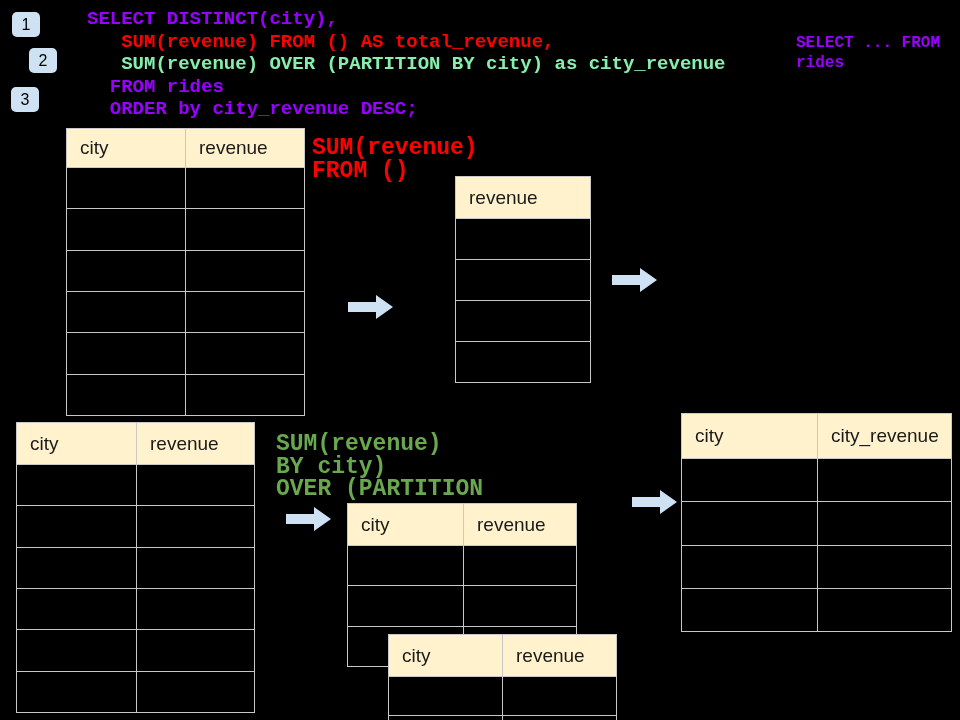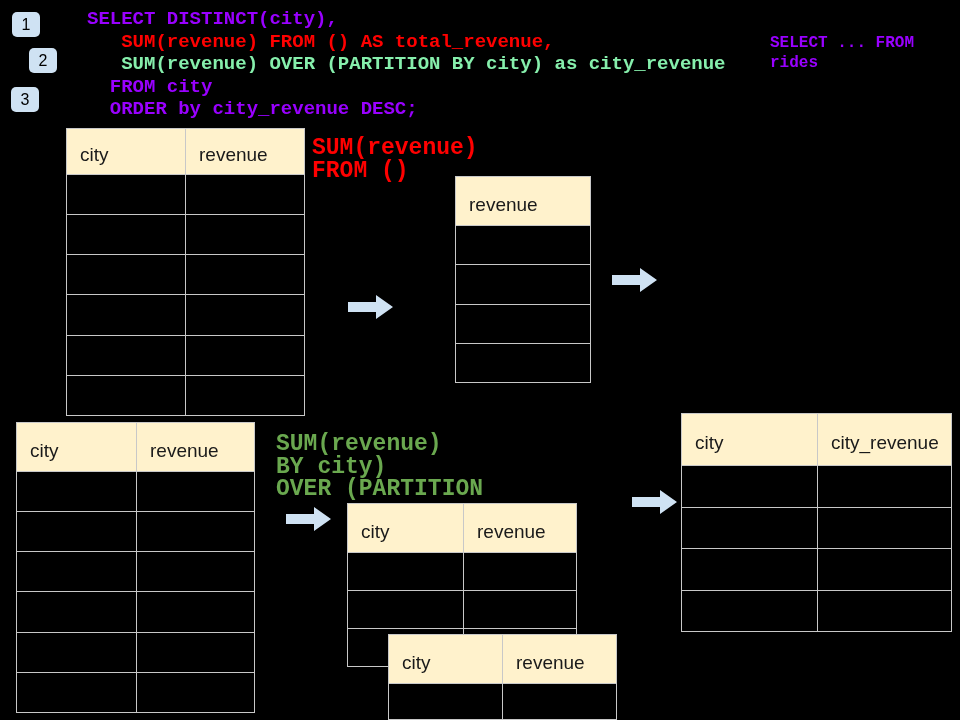--- a/index.html
+++ b/index.html
@@ -22,41 +22,41 @@
   .code {
     position: absolute; left: 87px; top: 8px; margin: 0;
     font-family: Liberation Mono, monospace; font-weight: bold;
     font-size: 19px; line-height: 22.5px; white-space: pre;
   }
   .purple { color: #9900ff; }
   .red    { color: #ff0000; }
   .green  { color: #86efac; }
   
   .side-note {
-    position: absolute; left: 770px; top: 33px; margin: 0;
+    position: absolute; left: 796px; top: 33px; margin: 0;
     font-family: "Liberation Mono", monospace; font-weight: bold;
     font-size: 16px; line-height: 20px; white-space: pre; color: #9900ff;
   }
   
   .annot {
     position: absolute; margin: 0;
     font-family: "Liberation Mono", monospace; font-weight: bold;
     font-size: 23px; line-height: 22.5px; white-space: pre;
   }
   .annot.total    { left: 312px; top: 137px; color: #ff0000; }
   .annot.partition{ left: 276px; top: 433px; color: #6aa84f; }
   
   table.tbl {
     position: absolute; border-collapse: collapse; table-layout: fixed;
     background: #000000;
   }
   table.tbl th, table.tbl td { border: 1px solid #c8c8c8; }
   table.tbl th {
     background: #fff2cc; color: #1a1a1a; font-weight: 400;
-    font-size: 19px; text-align: left; padding: 7px 0 0 13px;
+    font-size: 19px; text-align: left; padding: 0 0 0 13px;
     font-family: "Liberation Sans", sans-serif;
   }
   table.t1 { left: 66px;  top: 128px; width: 239px; height: 288px; }
   table.t1 th { height: 38px; }
   table.t2 { left: 455px; top: 176px; width: 136px; height: 207px; }
   table.t2 th { height: 41px; }
   table.t3 { left: 16px;  top: 422px; width: 239px; height: 291px; }
   table.t3 th { height: 41px; }
   table.t4 { left: 347px; top: 503px; width: 230px; height: 164px; }
   table.t4 th { height: 41px; }
@@ -74,21 +74,21 @@
 </style>
 </head>
 <body>
 
 <div class="canvas">
 
   <div class="badge b1">1</div>
   <div class="badge b2">2</div>
   <div class="badge b3">3</div>
 
-  <pre class="code"><div class="purple">SELECT DISTINCT(city),</div><div class="red">   SUM(revenue) FROM () AS total_revenue,</div><div class="green">   SUM(revenue) OVER (PARTITION BY city) as city_revenue</div><div class="purple">  FROM city</div><div class="purple">  ORDER by city_revenue DESC;</div></pre>
+  <pre class="code"><div class="purple">SELECT DISTINCT(city),</div><div class="red">   SUM(revenue) FROM () AS total_revenue,</div><div class="green">   SUM(revenue) OVER (PARTITION BY city) as city_revenue</div><div class="purple">  FROM rides</div><div class="purple">  ORDER by city_revenue DESC;</div></pre>
 
   <pre class="side-note"><div>SELECT ... FROM</div><div>rides</div></pre>
 
   <pre class="annot total"><div>SUM(revenue)</div><div>FROM ()</div></pre>
 
   <pre class="annot partition"><div>SUM(revenue)</div><div>BY city)</div><div>OVER (PARTITION</div></pre>
 
   <table class="tbl t1">
     <colgroup>
         <col style="width:119px">

